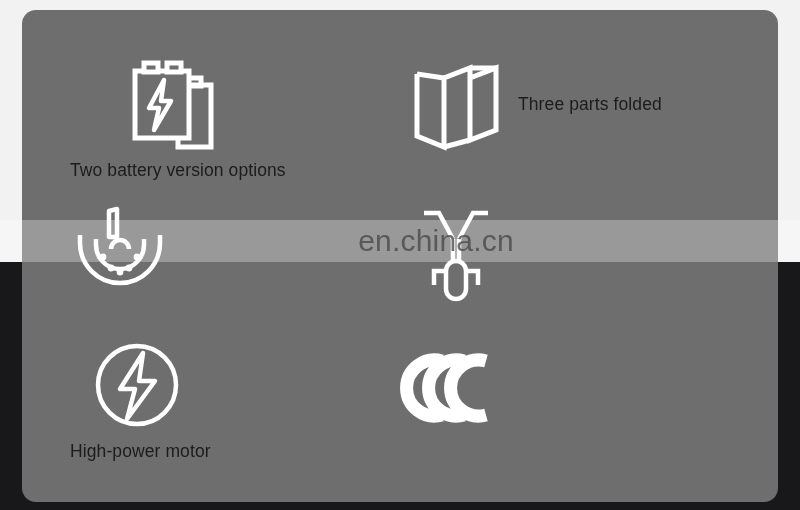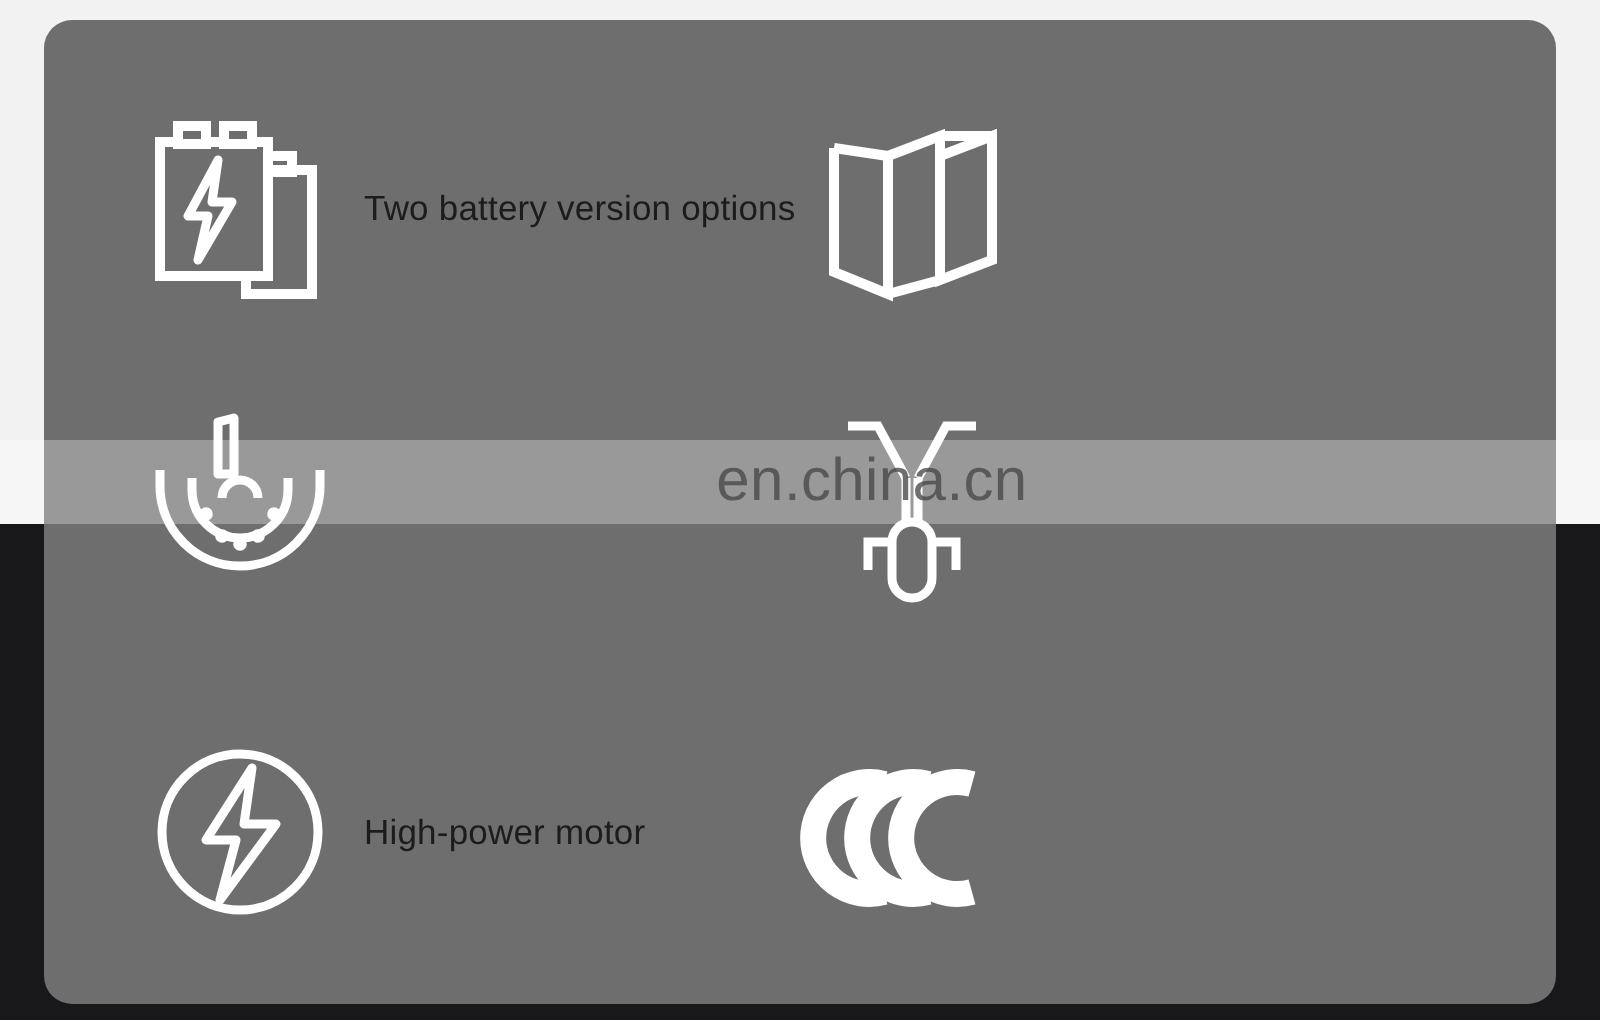--- a/index.html
+++ b/index.html
@@ -66,22 +66,22 @@
   .feature .label {
     font-size: 17.5px;
     color: #1c1c1c;
     white-space: nowrap;
     letter-spacing: 0.1px;
     margin-left: 6px;
   }
   
   .r1 { top: 38px; }
   .r2 { top: 185px; }
-  .r3 { top: 350px; align-items: center; }
-  .c1 { left: 42px; }
+  .r3 { top: 319px; align-items: center; }
+  .c1 { left: 42px; flex-direction: column; }
   .c2 { left: 378px; }
 
   
   .watermark-band {
     position: absolute;
     left: 0;
     top: 220px;
     width: 800px;
     height: 42px;
     background: rgba(255,255,255,0.30);
@@ -135,20 +135,21 @@
       <div class="feature r1 c2">
         <span class="icon">
           <svg width="104" height="104" viewBox="0 0 104 104" fill="none" stroke="#ffffff" stroke-width="5" stroke-linejoin="miter">
 
             <path d="M13 22 L13 84 L40 95 L40 26 L66 16 L66 88 L92 78 L92 16 L66 26"></path>
             <path d="M13 22 L40 26"></path>
             <path d="M40 95 L66 88"></path>
             <path d="M66 16 L92 16"></path>
           </svg>
         </span>
+        <span class="label">Three parts folded</span>
       </div>
 
       <div class="feature r2 c1">
         <span class="icon">
           <svg width="104" height="104" viewBox="0 0 104 104" fill="none" stroke="#ffffff" stroke-width="4.5">
 
             <path d="M41 12 L49 10 L49 38 L41 38 Z" stroke-linejoin="round"></path>
 
             <path d="M12 44 A40 40 0 0 0 92 44"></path>
             <path d="M12 44 L12 36" stroke-linecap="butt"></path>

